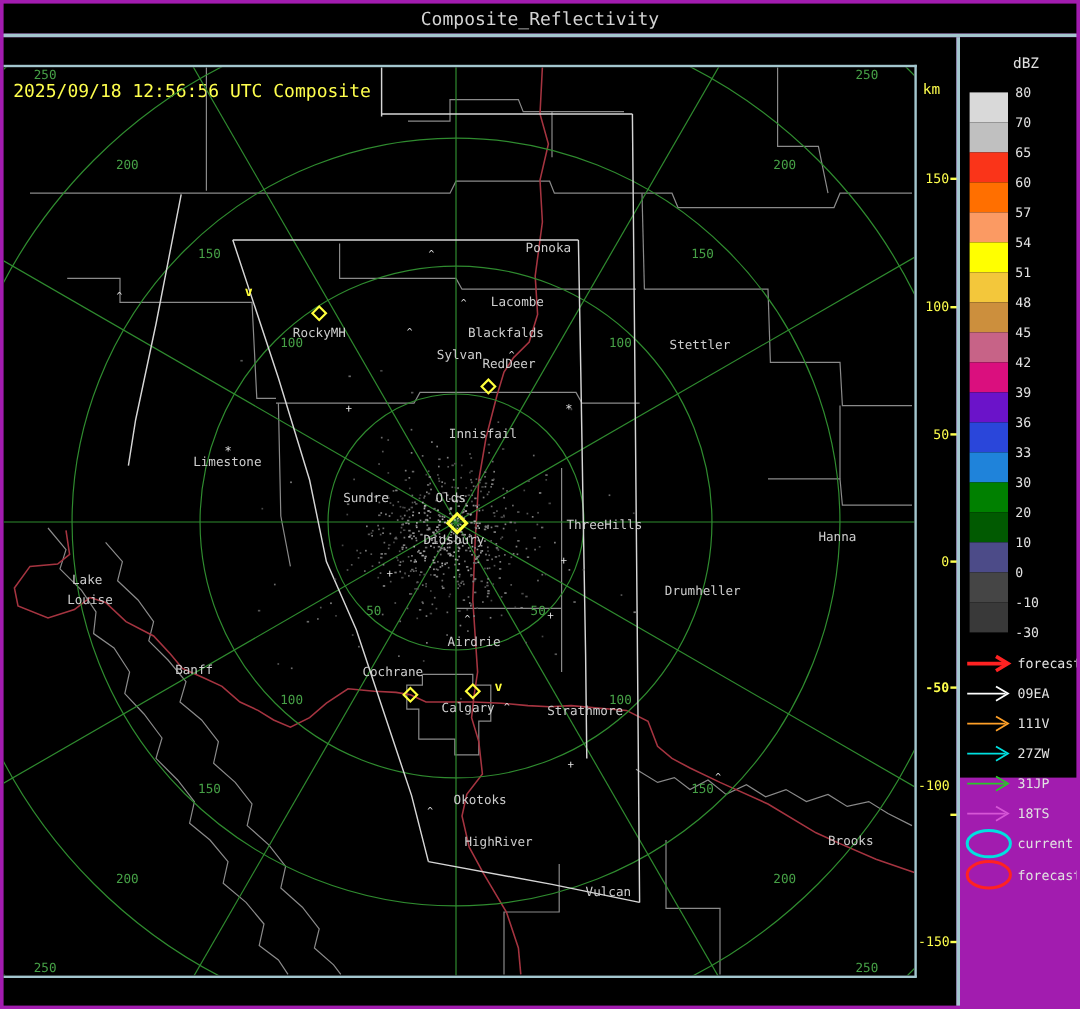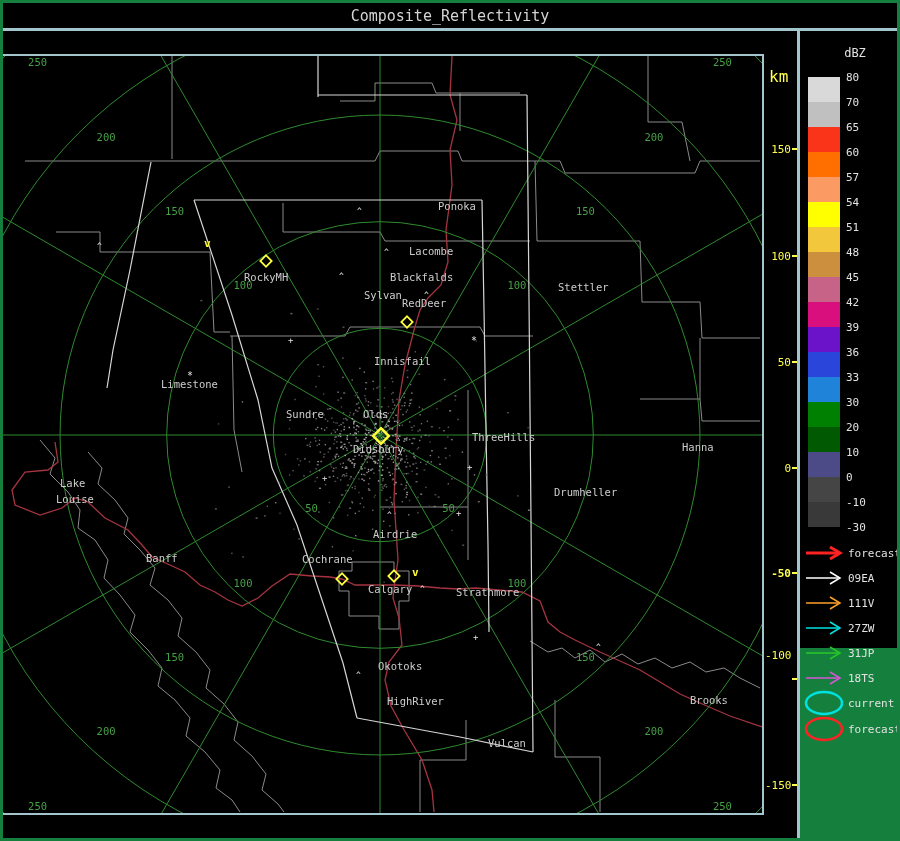--- a/index.html
+++ b/index.html
@@ -1,38 +1,39 @@
 <!DOCTYPE html>
 <html><head>
 <meta charset="utf-8">
 <style>
   html,body{margin:0;padding:0;background:#222;}
-  #window{position:relative;width:900px;height:841px;background:#15803d;font-family:"DejaVu Sans Mono","Liberation Mono",monospace;overflow:hidden;}
+  #window{position:relative;width:900px;height:841px;background:#a21caf;font-family:"DejaVu Sans Mono","Liberation Mono",monospace;overflow:hidden;}
   .abs{position:absolute;}
   #titlebar{left:3px;top:3px;width:894px;height:25px;background:#000;color:#d4d4d4;display:flex;align-items:center;justify-content:center;font-size:15px;letter-spacing:0px;}
   #main{left:3px;top:31px;width:794px;height:807px;background:#000;}
   #panel{left:800px;top:31px;width:97px;height:617px;background:#000;}
   #timestamp{left:8px;top:36px;color:#ffff4d;font-size:15px;}
-  #km-top{left:766px;top:36px;color:#ffff4d;font-size:16px;}
+  #km-top{left:766px;top:36px;color:#ffff4d;font-size:12px;}
   .tealline{background:#a3c6ce;}
   #map-svg{left:3px;top:56px;}
   #panel-svg{left:800px;top:31px;}
   .raxis{position:absolute;color:#ffff4d;font-size:11px;transform:translateY(-50%);text-align:right;width:26px;left:762px;}
   .rtick{position:absolute;width:6px;height:2px;background:#ffff4d;left:789px;}
 </style>
 </head>
 <body>
 
 <div id="window">
 
   <div id="titlebar" class="abs">
     <span>Composite_Reflectivity</span>
   </div>
 
   <div id="main" class="abs">
+    <span id="timestamp" class="abs">2025/09/18 12:56:56 UTC Composite</span>
     <span id="km-top" class="abs">km</span>
 
     <div id="bottom-axis"></div>
     <div id="right-axis">
         <span class="raxis" style="top: 118px;">150</span>
         <span class="rtick" style="top: 117px;"></span>
         <span class="raxis" style="top: 225px;">100</span>
         <span class="rtick" style="top: 224px;"></span>
         <span class="raxis" style="top: 331px;">50</span>
         <span class="rtick" style="top: 330px;"></span>

